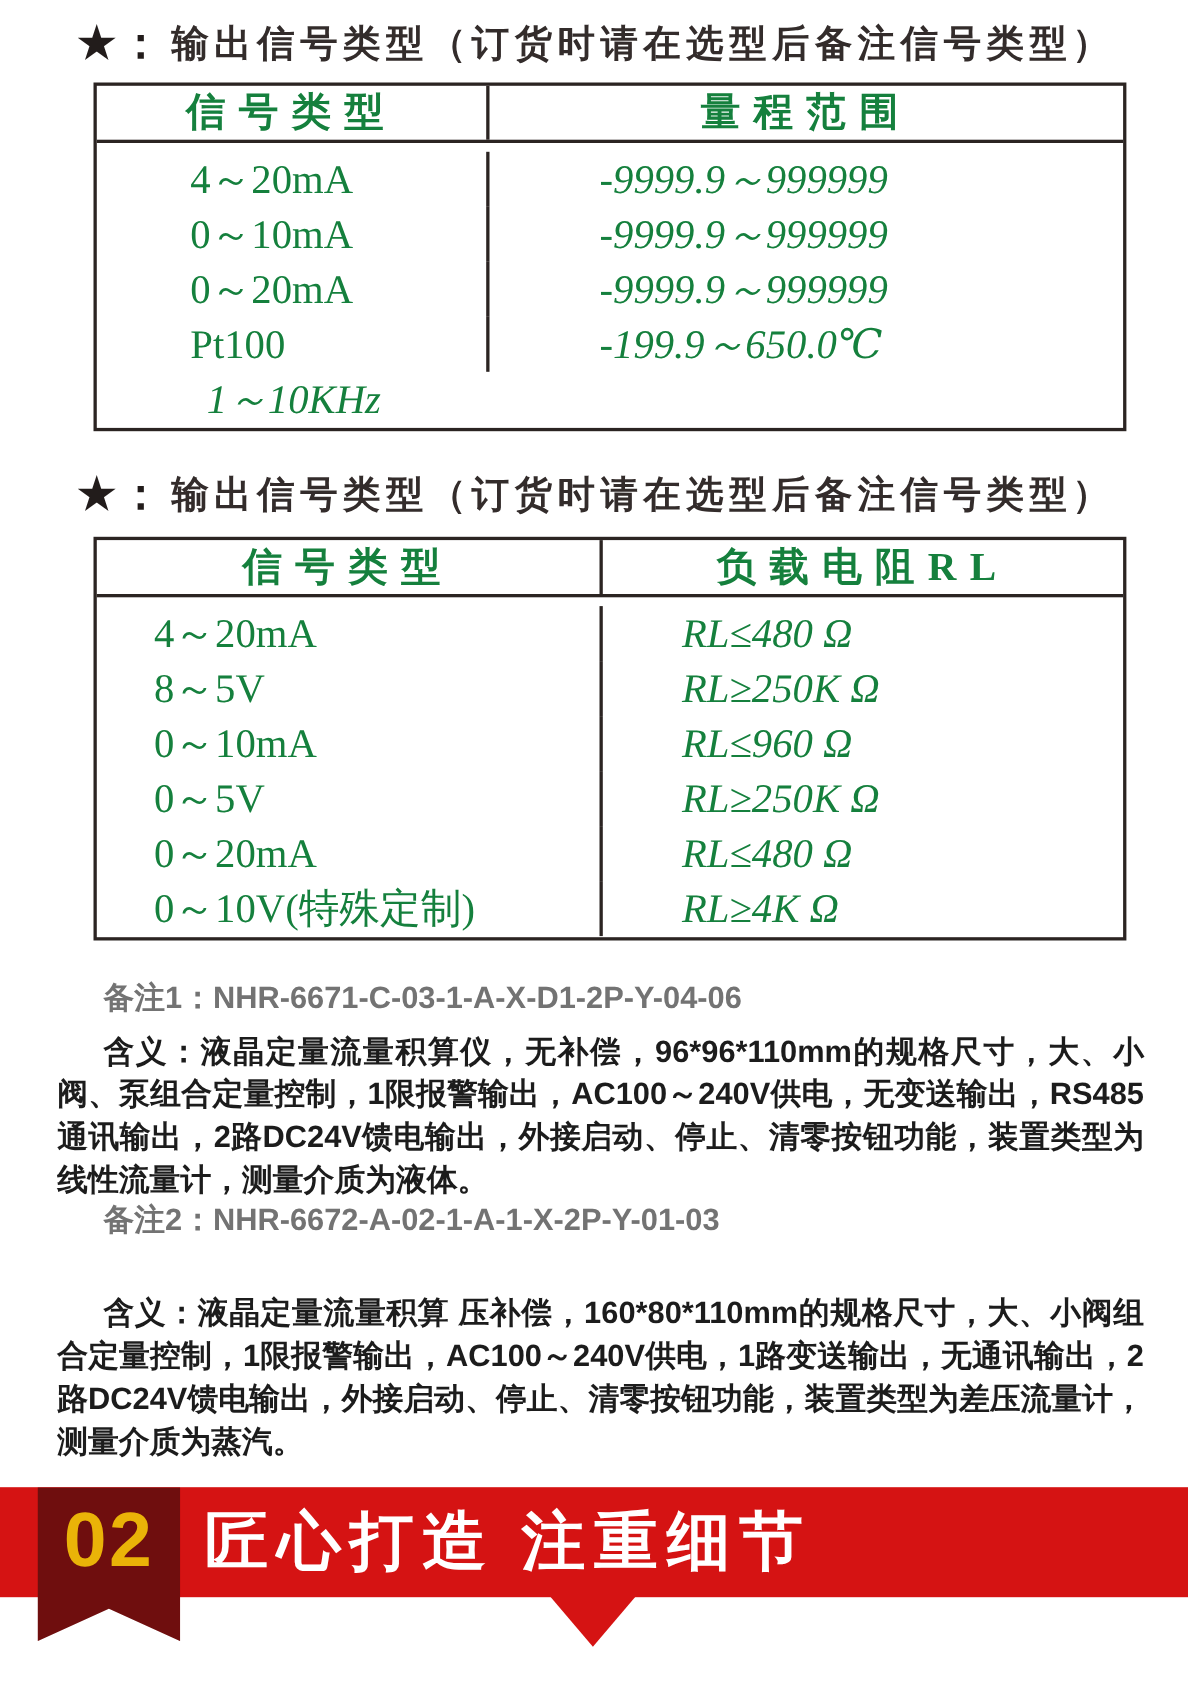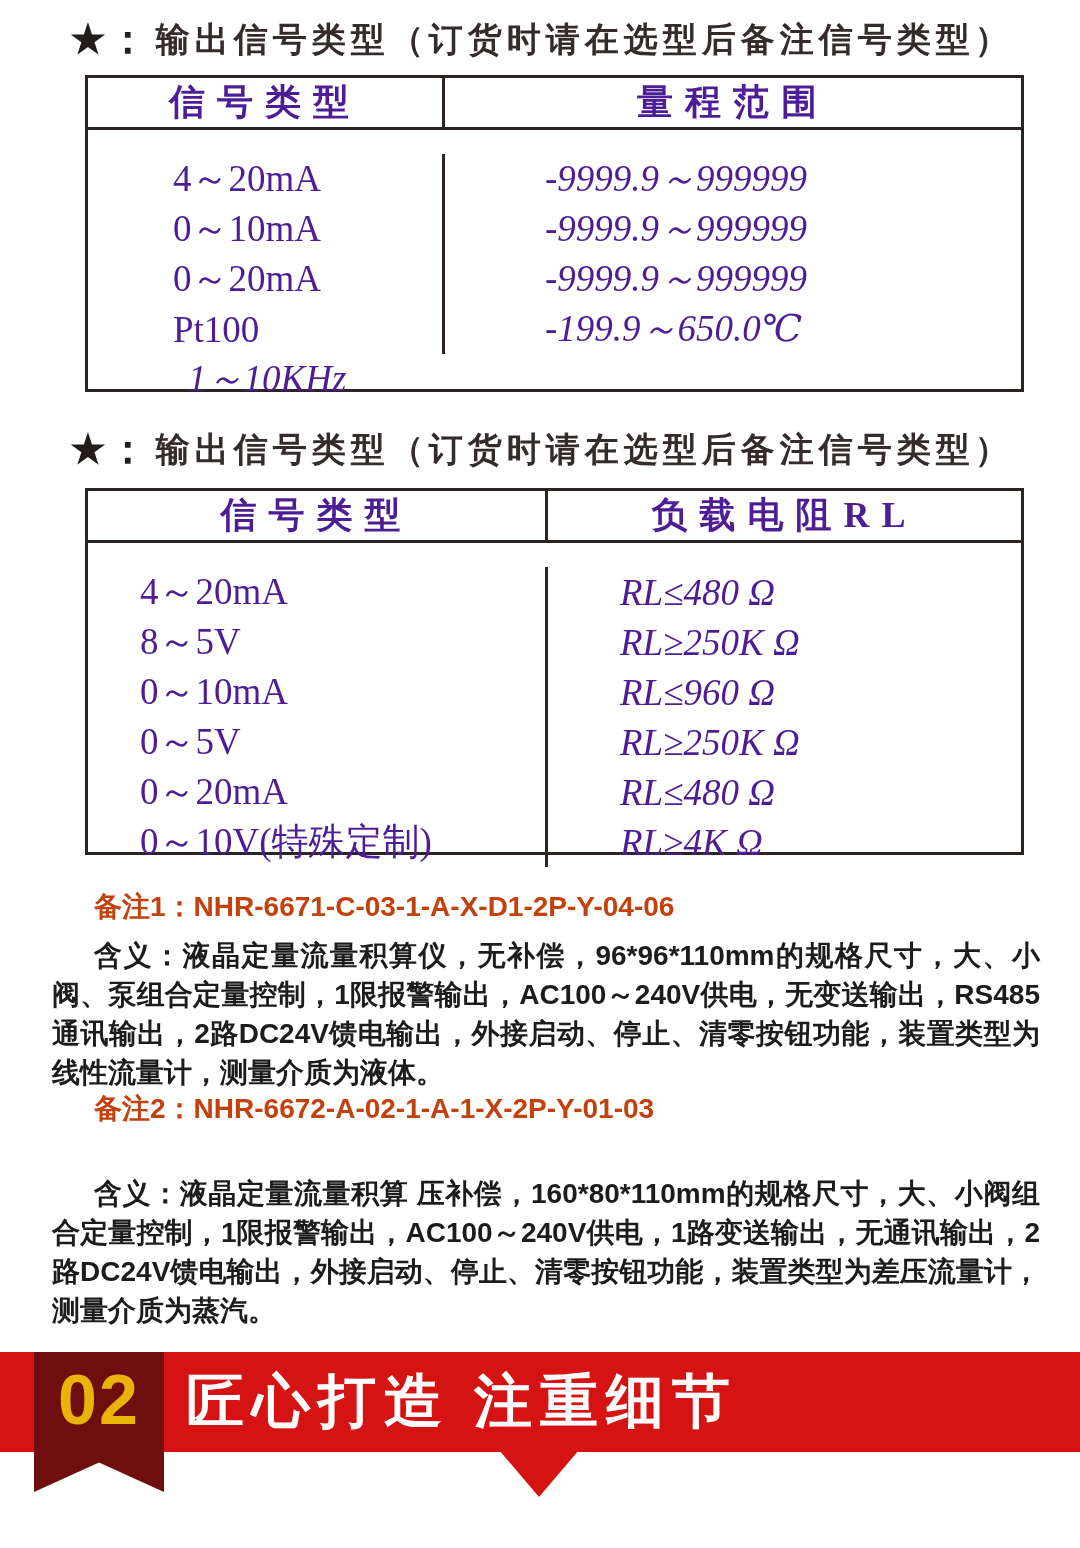--- a/index.html
+++ b/index.html
@@ -10,44 +10,44 @@
   .star-heading{position:absolute;left:70px;width:980px;display:flex;align-items:center;
     color:#332c2b;font-family:"Liberation Serif","DejaVu Serif",serif;font-size:34px;font-weight:bold;white-space:nowrap;}
   .star-heading .marker{font-size:40px;letter-spacing:2px;margin-right:6px;color:#221c1b;}
   .star-heading .h-label{letter-spacing:5px;}
   #heading-input{top:12px;}
   #heading-output{top:422px;}
 
   
   .spec-table{position:absolute;left:85px;width:939px;border:3px solid #2b2422;box-sizing:border-box;
     display:flex;flex-direction:column;background:#fff;
-    font-family:"Liberation Serif","DejaVu Serif",serif;color:#4c1d95;}
+    font-family:"Liberation Serif","DejaVu Serif",serif;color:#15803d;}
   #table-input{top:75px;height:317px;}
   #table-output{top:488px;height:367px;}
   .t-header{display:flex;border-bottom:3px solid #2b2422;}
   .t-header .cell{display:flex;align-items:center;justify-content:center;
     font-weight:bold;font-size:36px;letter-spacing:12px;}
-  .t-body{flex:1;display:flex;flex-direction:column;justify-content:space-around;padding:24px 0;}
+  .t-body{flex:1;display:flex;flex-direction:column;justify-content:space-around;padding:8px 0;}
   .t-row{display:flex;flex:1;align-items:center;}
   .cell{box-sizing:border-box;}
   .col-left{border-right:3px solid #2b2422;}
   #table-input .col-left{width:357px;}
   #table-input .t-header{height:57px;}
   #table-input .t-body .col-left{padding-left:85px;}
   #table-input .t-body .col-right{padding-left:100px;}
   #table-output .col-left{width:460px;}
   #table-output .t-header{height:58px;}
   #table-output .t-body .col-left{padding-left:52px;}
   #table-output .t-body .col-right{padding-left:72px;}
   .t-body .cell{font-size:37px;display:flex;align-items:center;height:100%;}
   .t-body .col-right{flex:1;font-style:italic;}
   .t-header .col-right{flex:1;}
 
   
-  .note-label{position:absolute;left:52px;width:985px;font-size:28px;font-weight:bold;color:#c2410c;
+  .note-label{position:absolute;left:52px;width:985px;font-size:28px;font-weight:bold;color:#737373;
     text-indent:42px;white-space:nowrap;}
   #note1-label{top:888px;}
   #note2-label{top:1090px;}
   .note-para{position:absolute;left:52px;width:988px;font-size:28px;font-weight:bold;color:#1c1c1c;
     line-height:39px;text-indent:42px;text-align:justify;}
   #note1-para{top:936px;}
   #note2-para{top:1174px;}
 
   
   .banner-band{position:absolute;left:0;top:1352px;width:1080px;height:100px;background:#d51313;}

